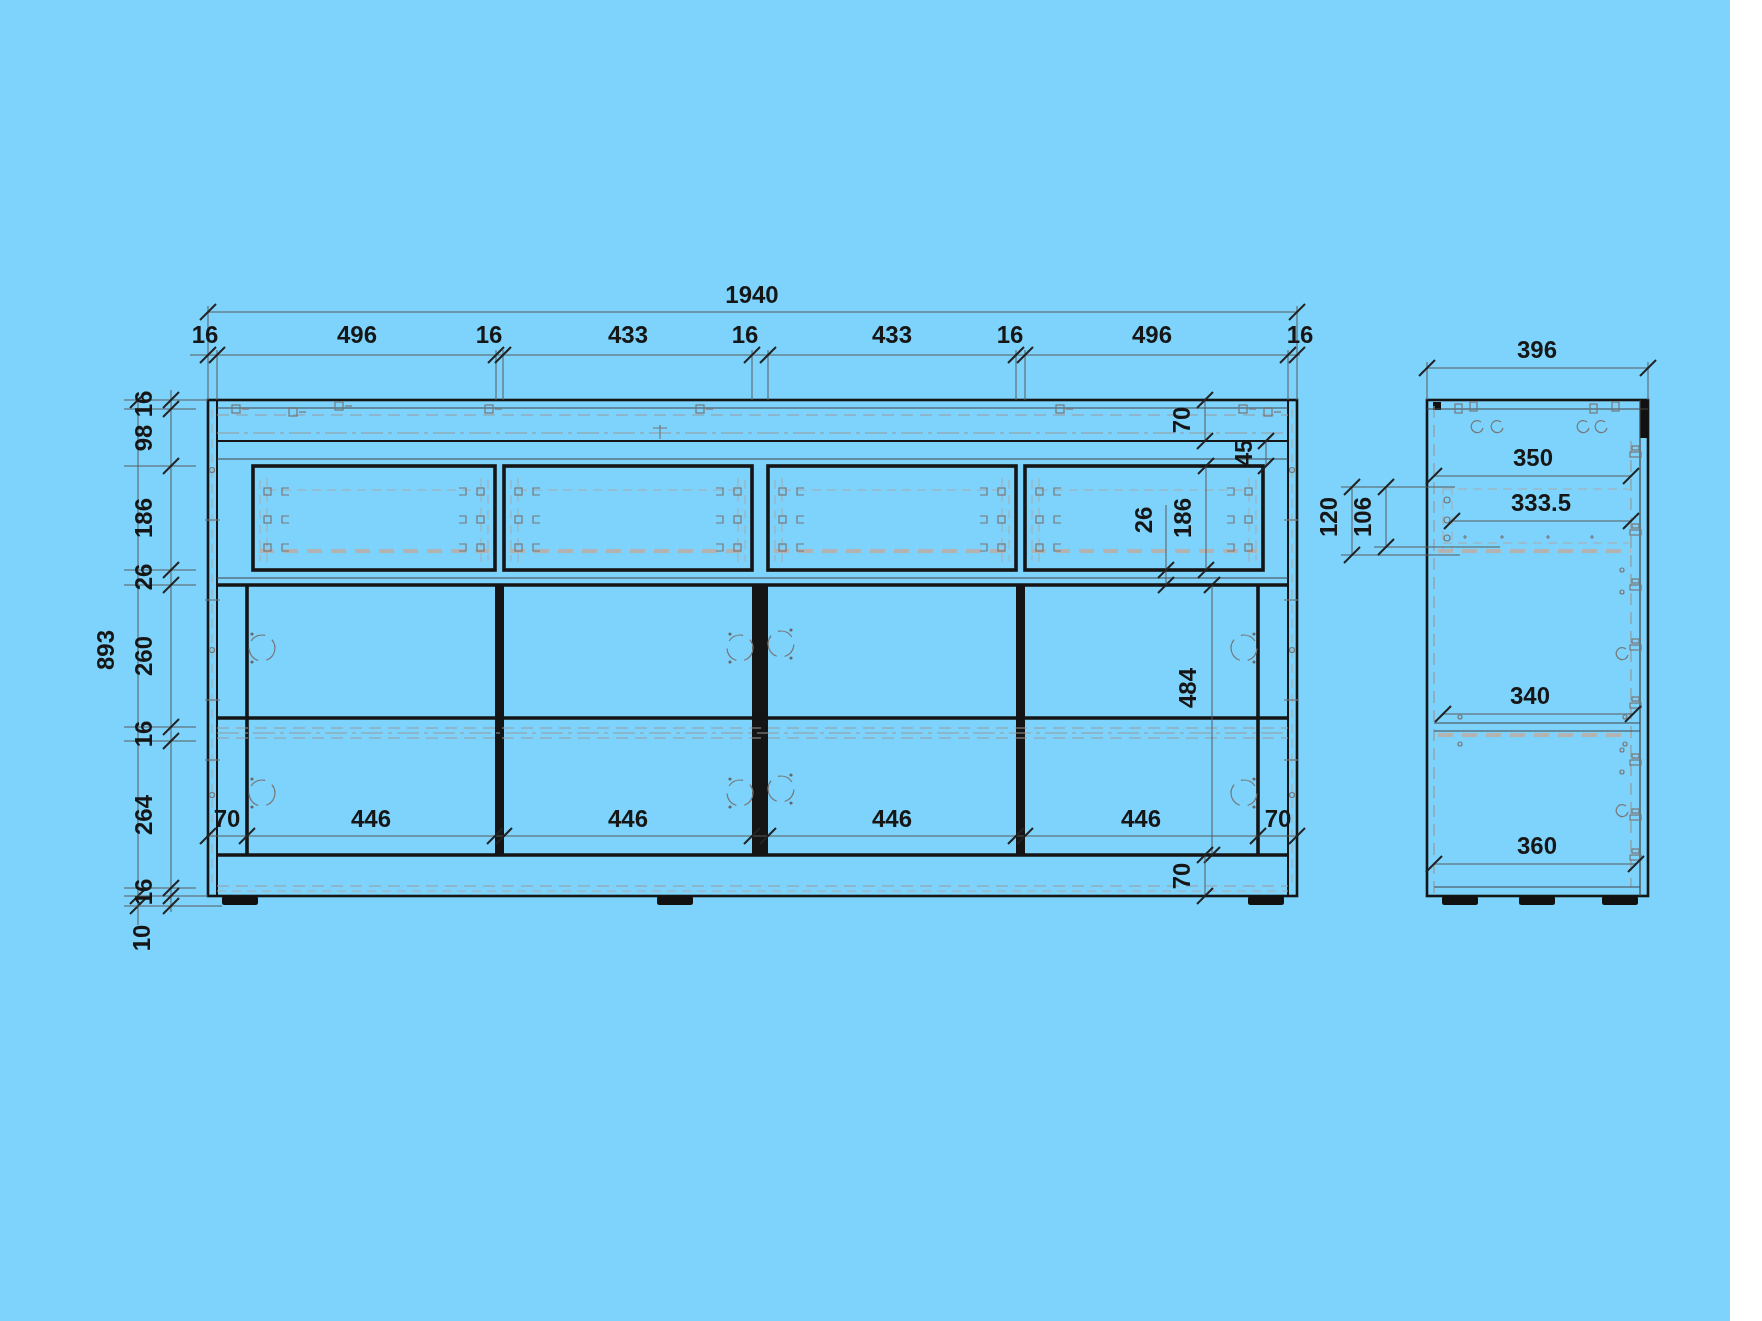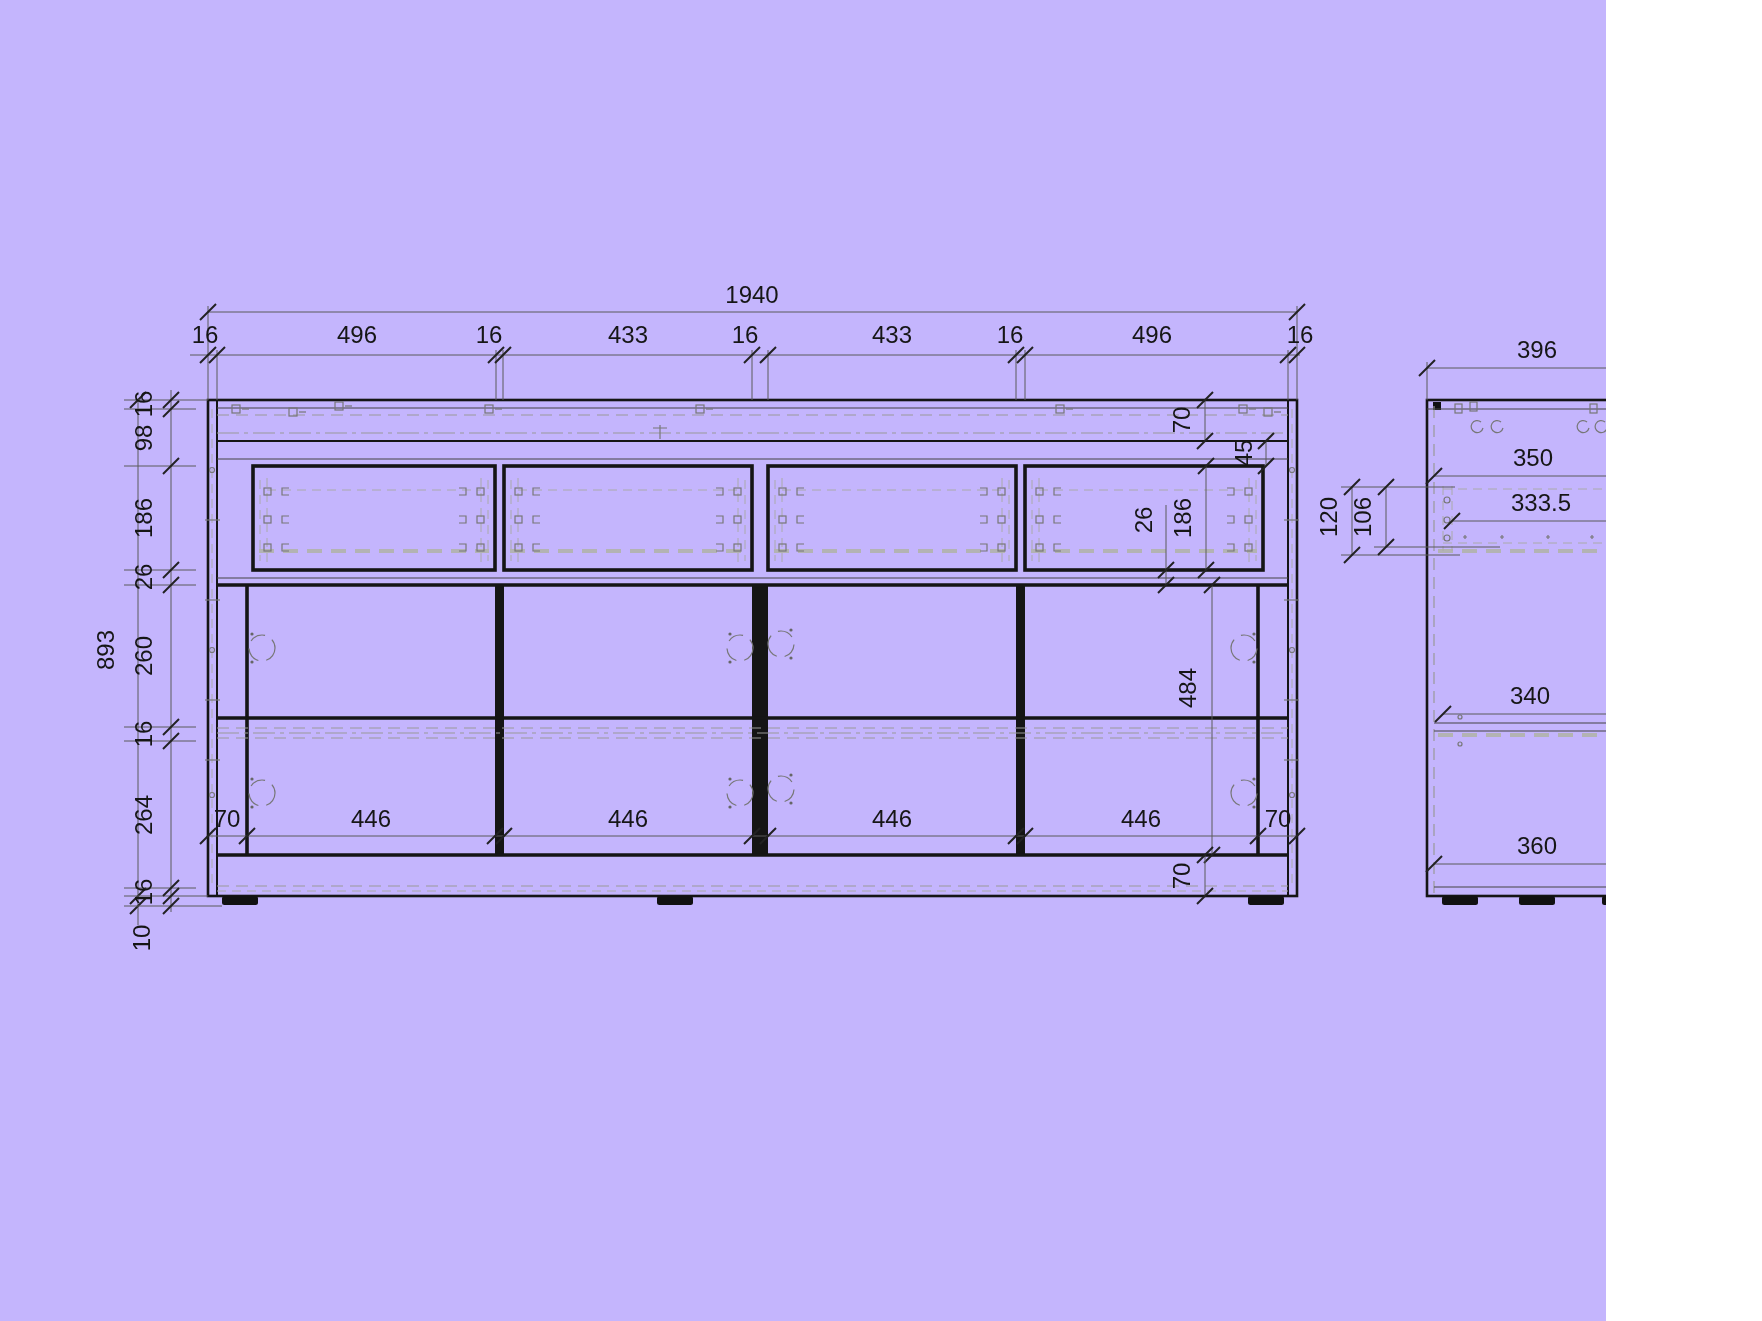--- a/index.html
+++ b/index.html
@@ -1,16 +1,16 @@
 <!DOCTYPE html>
 <html><head>
 <meta charset="utf-8">
 <style>
   html,body{margin:0;padding:0;background:#ffffff;}
-  .canvas{position:relative;width:1606px;height:1321px;background:#c4b5fd;overflow:hidden;}
+  .canvas{position:relative;width:1730px;height:1321px;background:#7dd3fc;overflow:hidden;font-weight:bold;}
   svg{position:absolute;top:0;left:0;}
   text{font-family:"Liberation Sans","DejaVu Sans",sans-serif;font-size:24px;fill:#161616;}
   .outline{stroke:#151515;stroke-width:2.6;fill:none;}
   .thick{stroke:#151515;stroke-width:3.6;fill:none;}
   .mid{stroke:#151515;stroke-width:2;fill:none;}
   .thin{stroke:#444;stroke-width:1.2;fill:none;}
   .hid{stroke:#999;stroke-width:1.2;fill:none;stroke-dasharray:12 7;}
   .hidlt{stroke:#aaa;stroke-width:1;fill:none;stroke-dasharray:9 6;}
   .cline{stroke:#999;stroke-width:1;fill:none;stroke-dasharray:22 5 4 5;}
   .hvy{stroke:#b3b3b3;stroke-width:4;fill:none;stroke-dasharray:15 9;}

